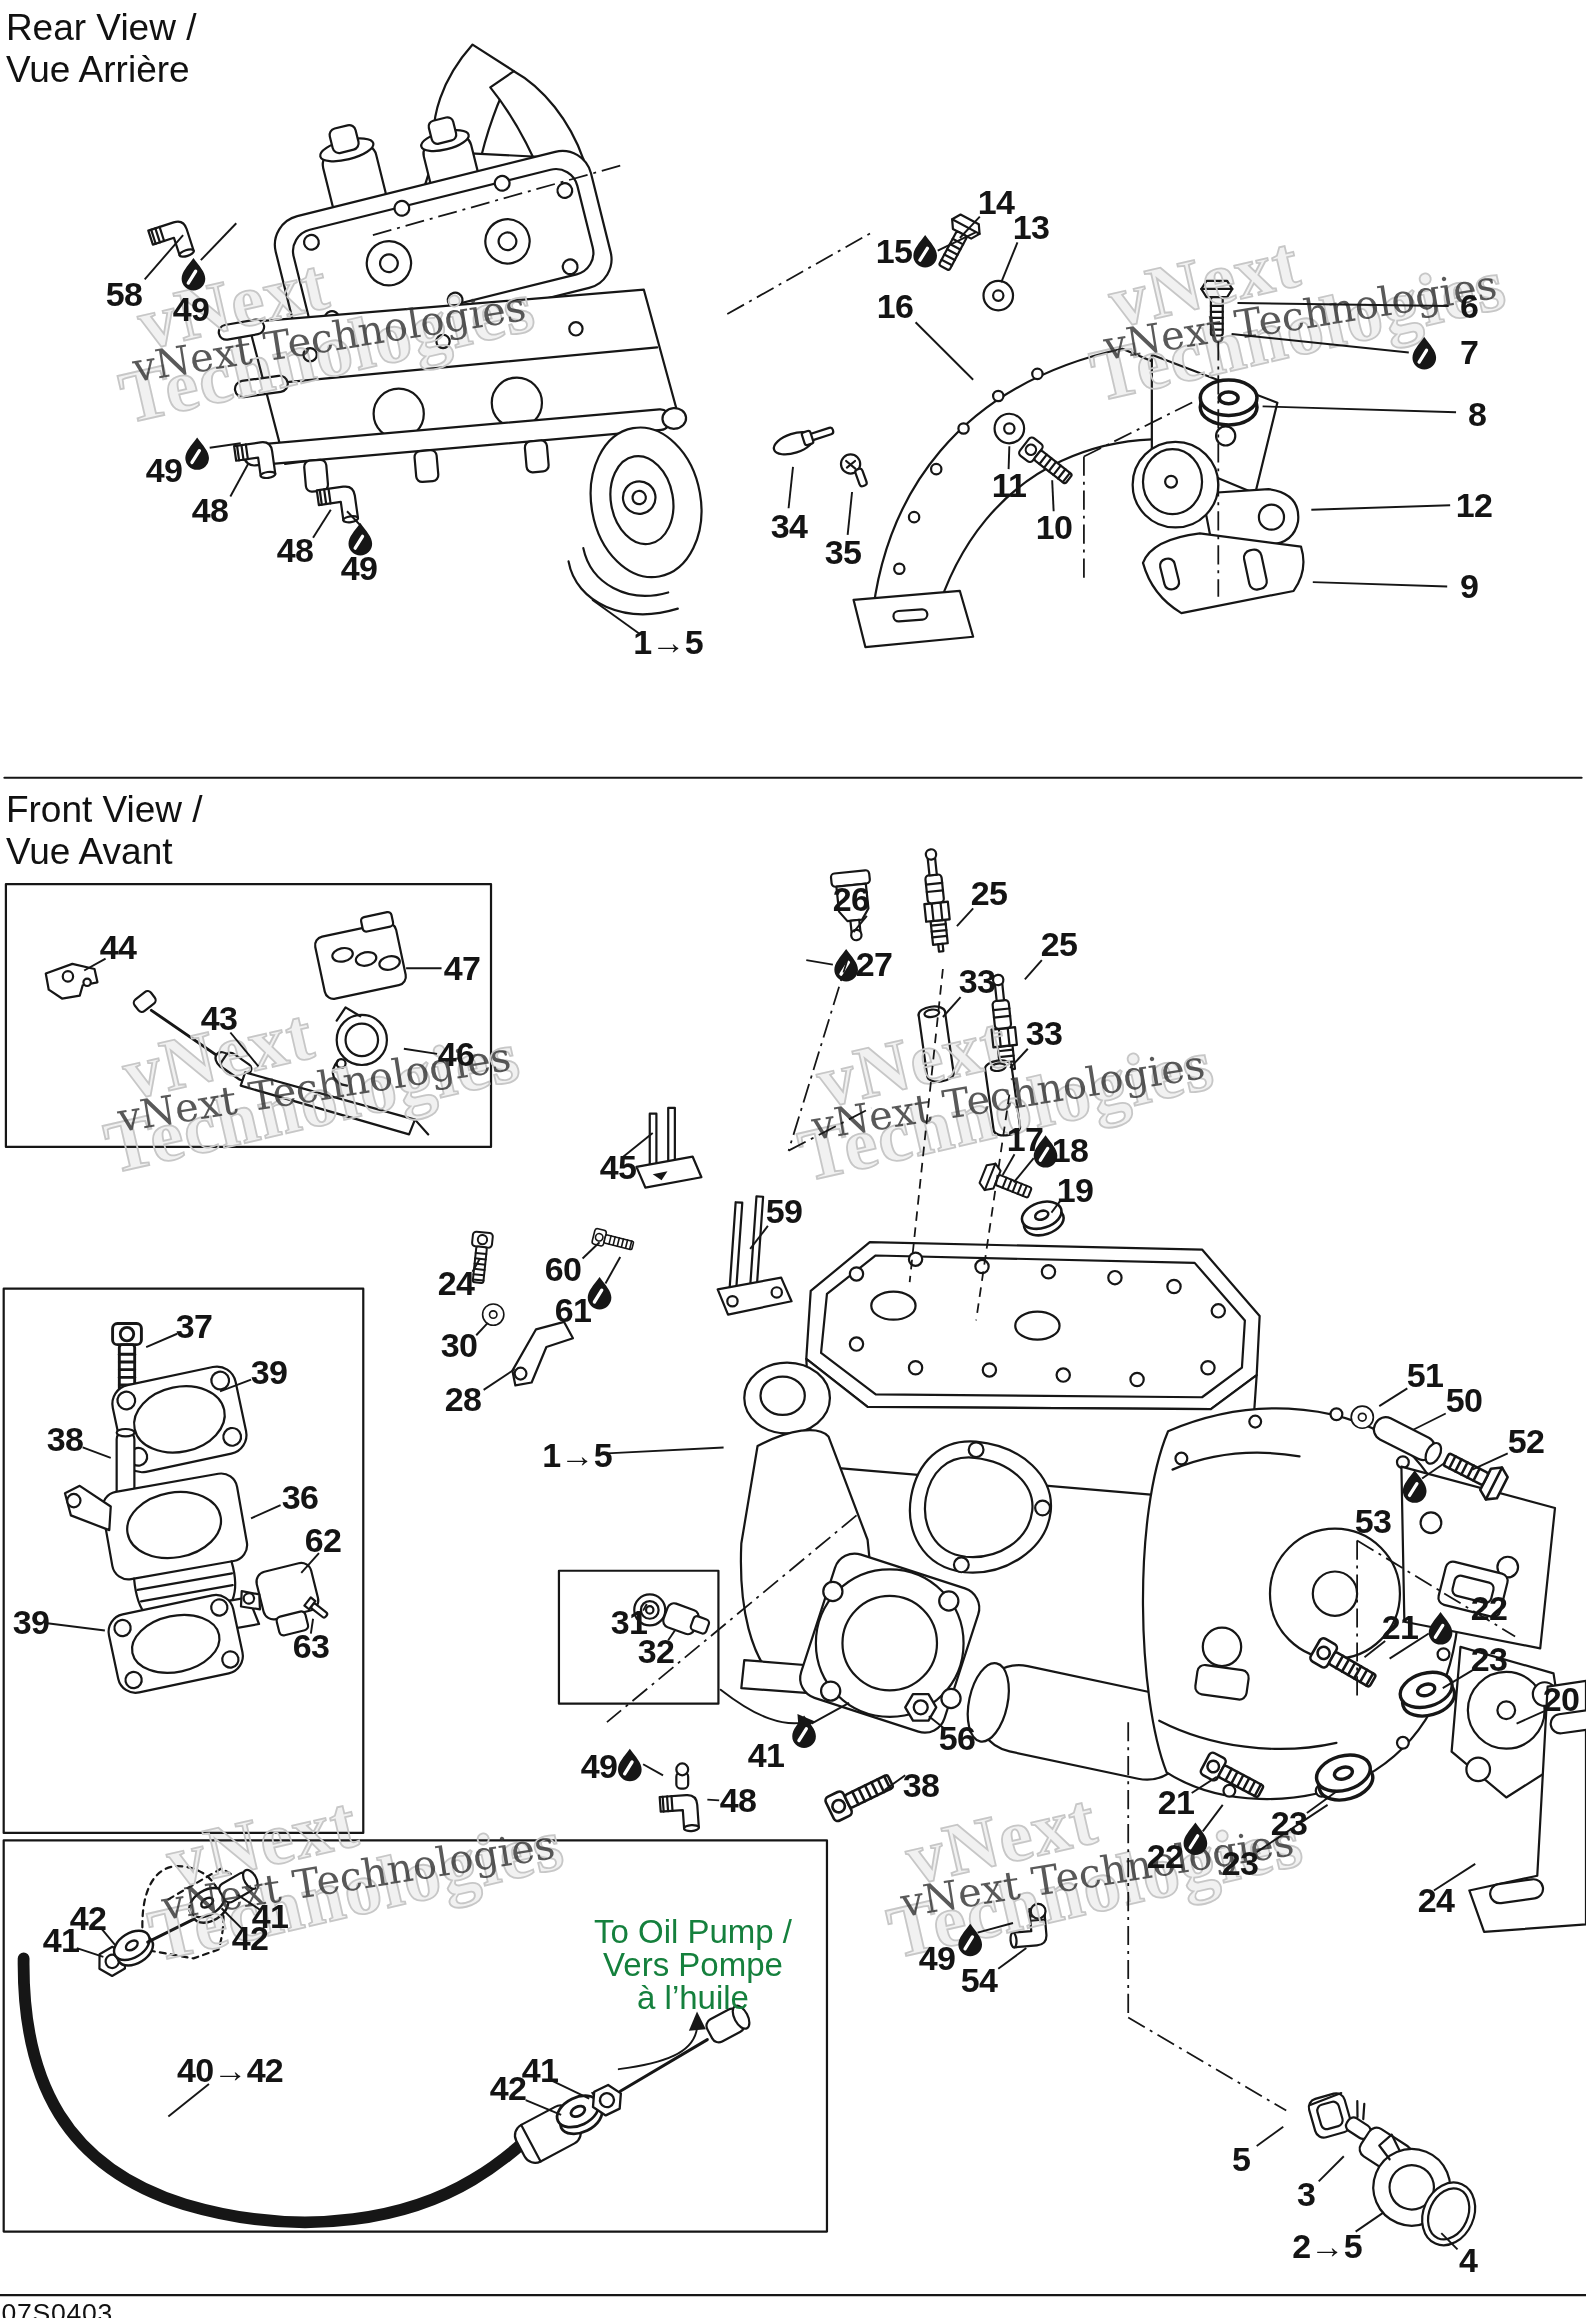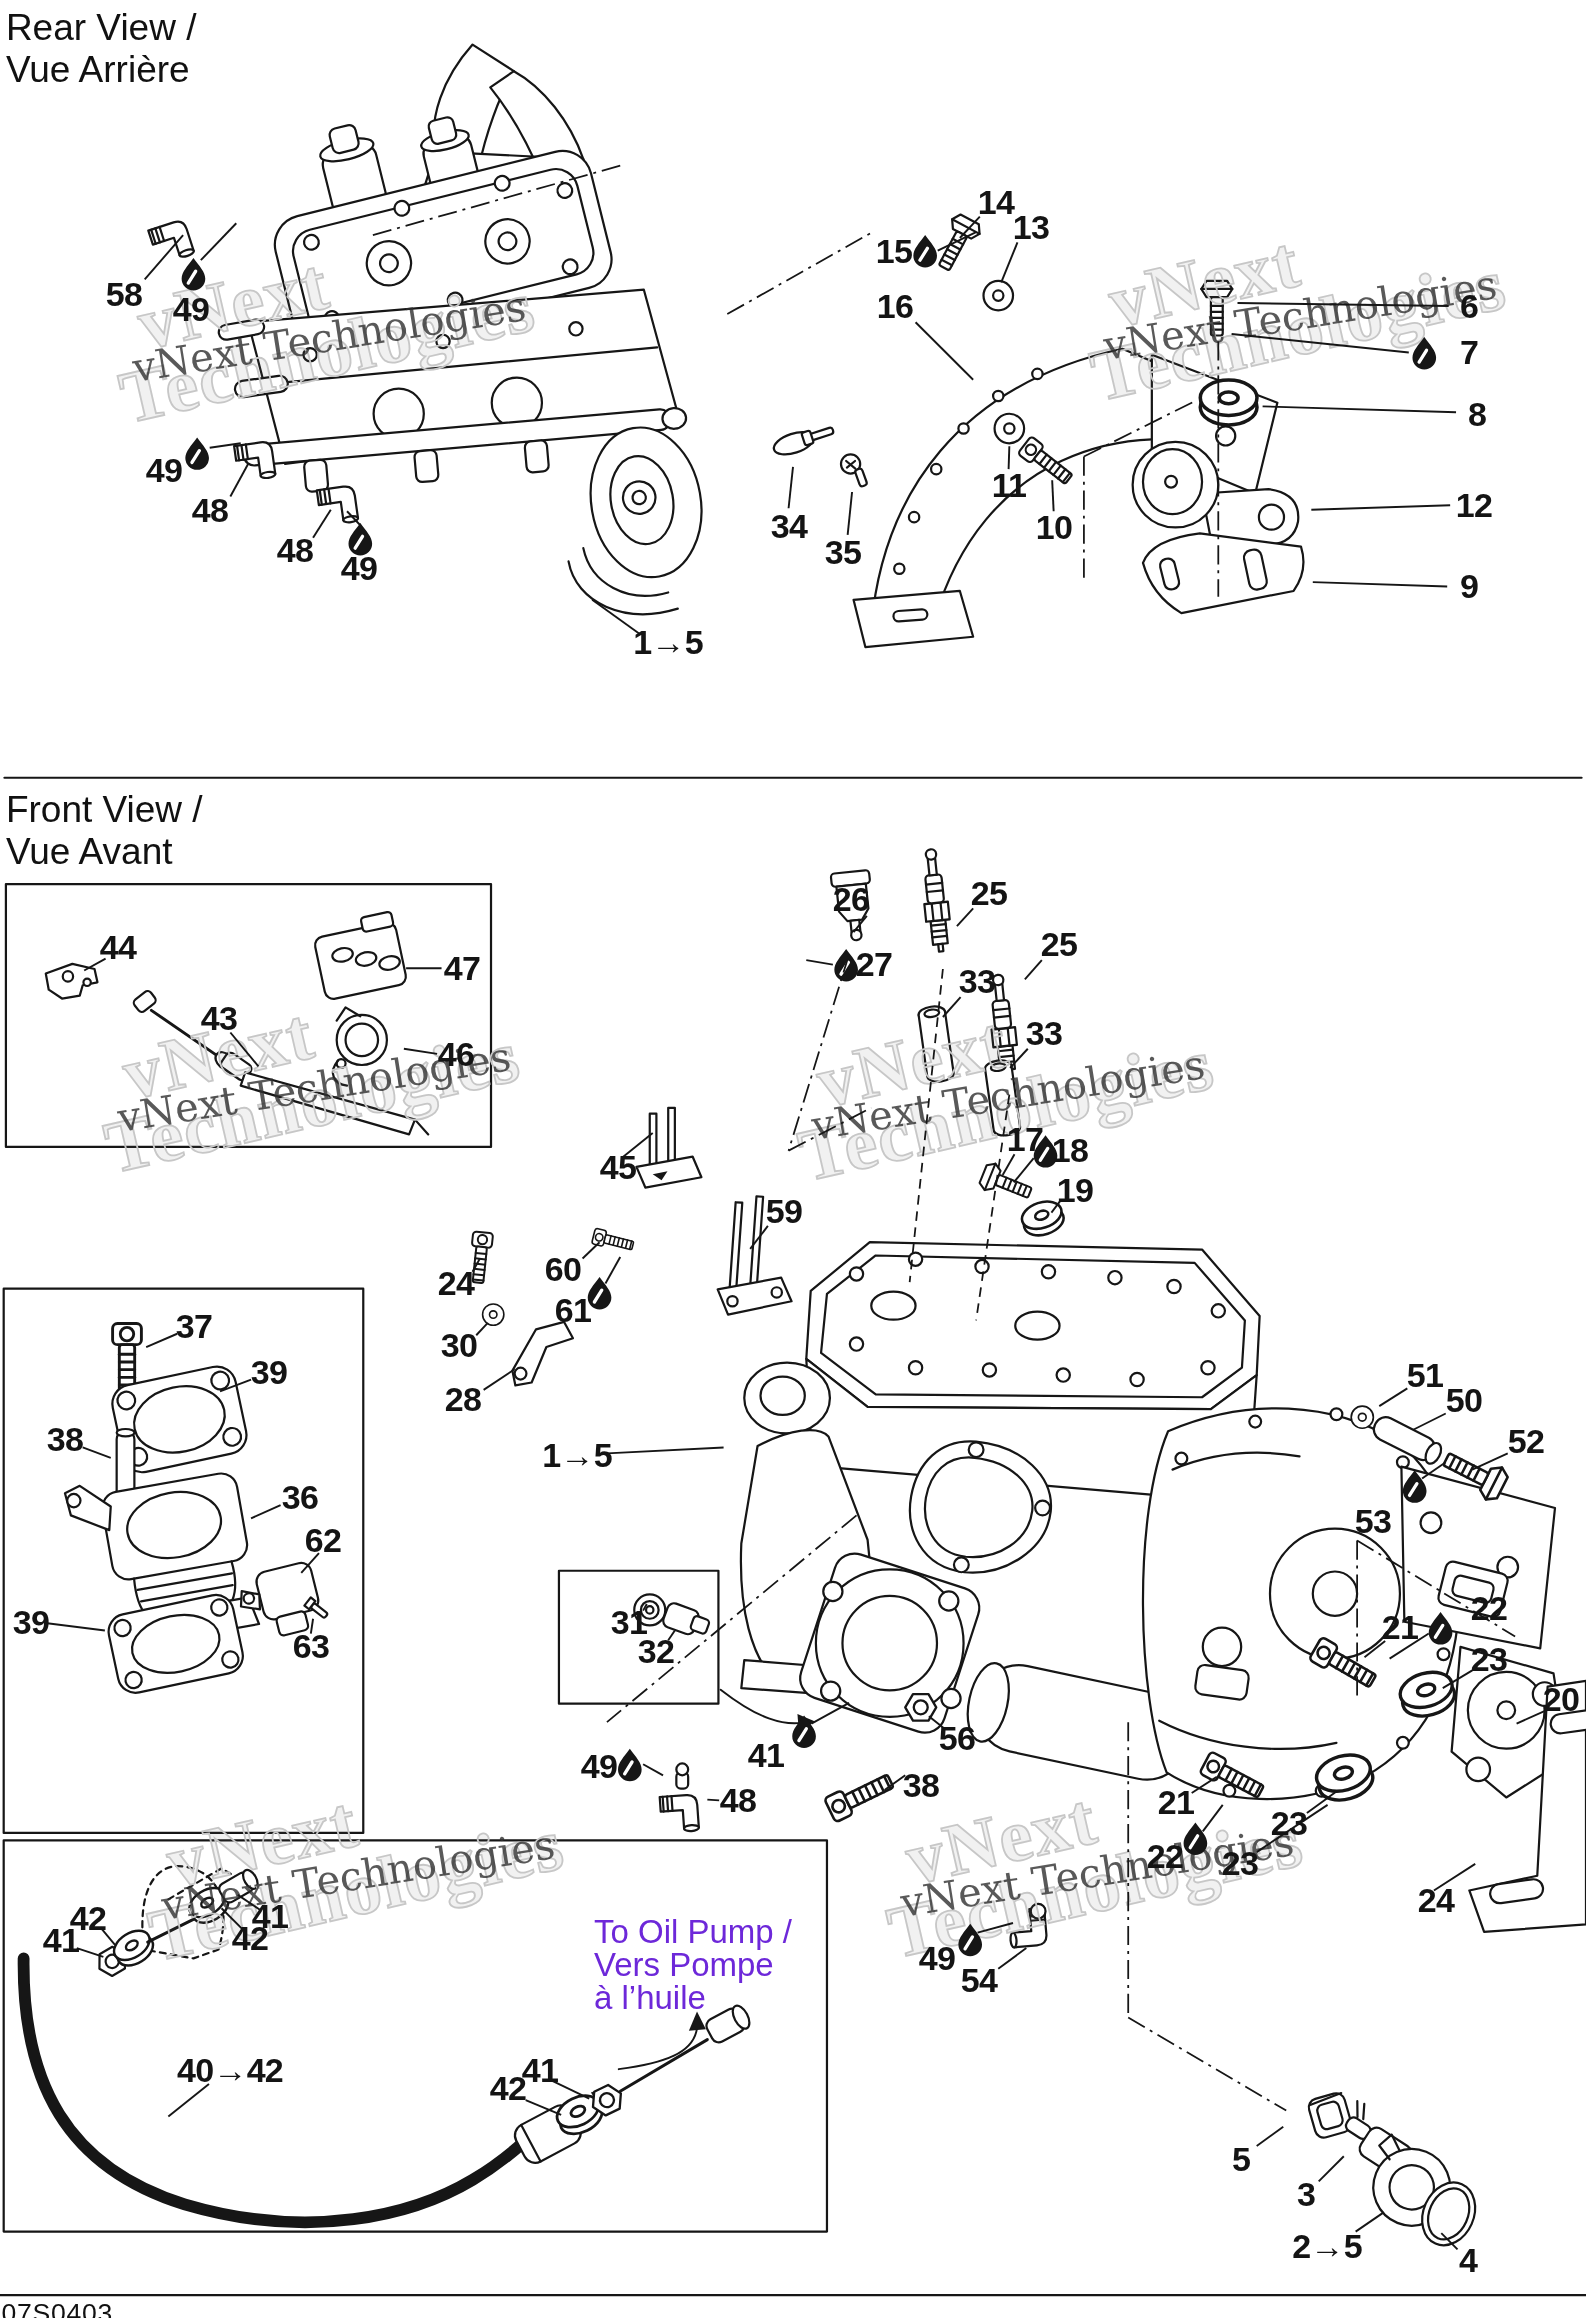--- a/index.html
+++ b/index.html
@@ -3,22 +3,22 @@
 <meta charset="utf-8">
 <style>
   html,body{margin:0;padding:0;background:#e8e8e8}
   #page{position:relative;width:1586px;height:2319px;background:#ffffff;overflow:hidden;
         font-family:"Liberation Sans",sans-serif;margin:0 auto}
   #art,#leader-layer{position:absolute;left:0;top:0;z-index:0}
   #leader-layer{z-index:3}
   #art path,#art rect,#art circle,#art ellipse,#art polygon,#art line{vector-effect:none}
   .title{position:absolute;font-size:37px;line-height:42px;color:#111;z-index:5;white-space:nowrap}
   .title span{display:block}
-  .note{position:absolute;left:693px;top:1915px;transform:translateX(-50%);text-align:left;
-        font-size:33px;line-height:33px;color:#6d28d9;z-index:5;white-space:nowrap}
+  .note{position:absolute;left:693px;top:1915px;transform:translateX(-50%);text-align:center;
+        font-size:33px;line-height:33px;color:#15803d;z-index:5;white-space:nowrap}
   .note span{display:block}
   .code{position:absolute;left:1.5px;top:2298px;font-size:26.6px;color:#111;z-index:5;letter-spacing:0.7px}
   #callout-layer{position:absolute;left:0;top:0;width:100%;height:100%;z-index:4;pointer-events:none}
   .callout{position:absolute;transform:translate(-50%,-50%);font-weight:700;font-size:34px;
            color:#141414;letter-spacing:-0.7px;white-space:nowrap}
   
   .wm{position:absolute;z-index:2;transform:translate(-50%,-50%) rotate(-13deg);
       text-align:center;pointer-events:none;white-space:nowrap}
   .wm .big{font-family:"Liberation Serif",serif;font-weight:700;font-size:74px;line-height:68px;
            color:rgba(120,120,120,0.10);-webkit-text-stroke:1.8px #c7c7c7;letter-spacing:1.5px}

